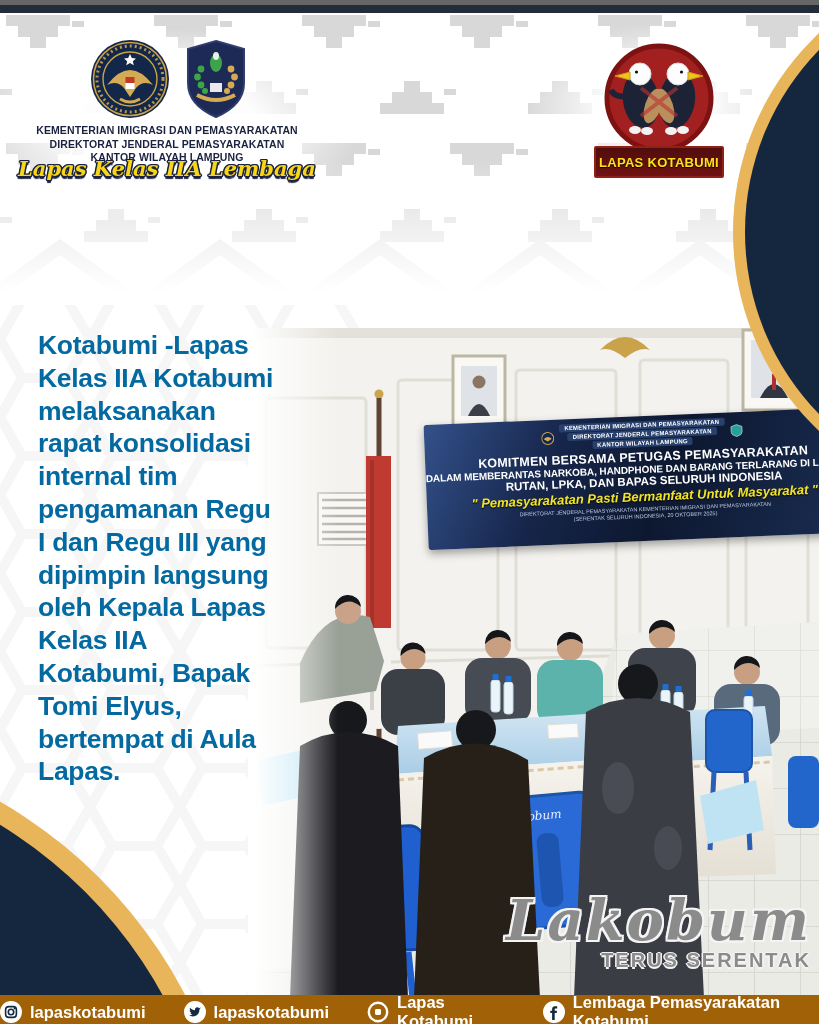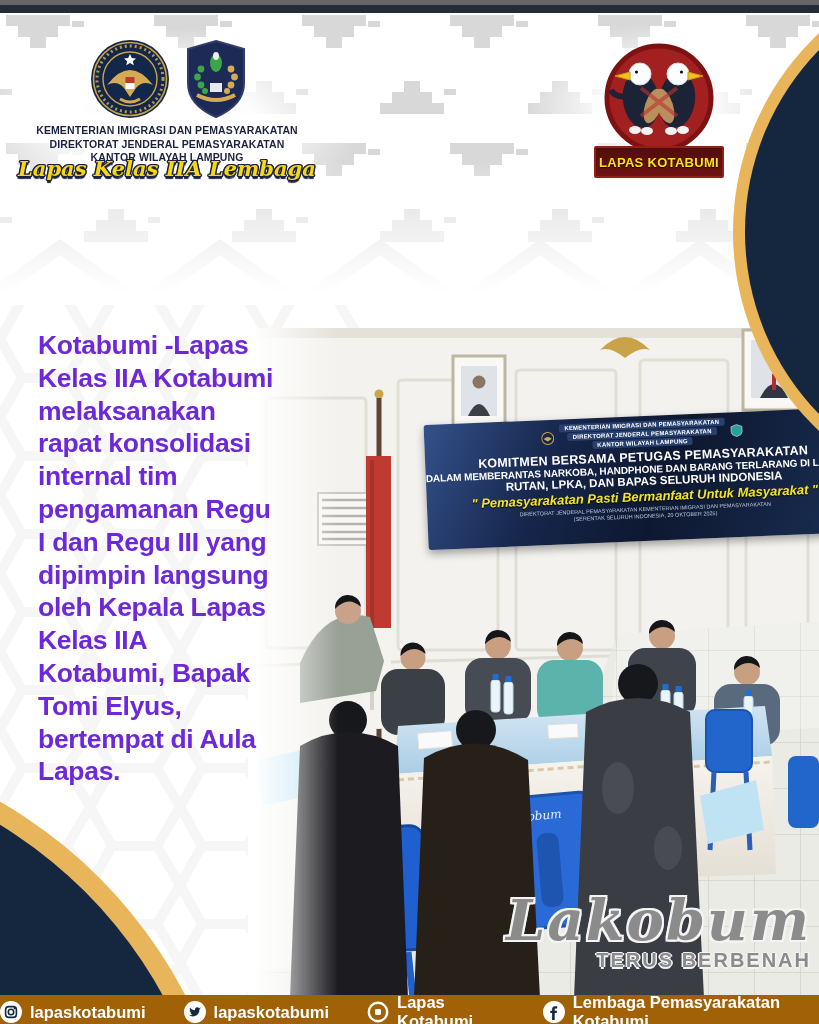--- a/index.html
+++ b/index.html
@@ -40,21 +40,21 @@
   .circ{border-radius:50%;}
   .tr-gold{left:733px;top:-46px;width:546px;height:546px;background:#e9b55b;z-index:20;}
   .tr-navy{left:745px;top:-34px;width:522px;height:522px;background:#15273f;z-index:21;}
   .bl-gold{left:-715px;top:733px;width:954px;height:954px;background:#e9b55b;z-index:6;}
   .bl-navy{left:-695px;top:753px;width:914px;height:914px;background:#15273f;z-index:7;}
 
   
   .hexes{left:0;top:295px;width:360px;height:700px;z-index:1;opacity:.5;}
 
   
-  .article{left:38px;top:324px;width:286px;z-index:8;color:#6d28d9;font-weight:bold;
+  .article{left:38px;top:324px;width:286px;z-index:8;color:#0369a1;font-weight:bold;
     font-size:26.5px;line-height:32.8px;letter-spacing:-.3px;white-space:pre-line;}
 
   
   .photo{left:248px;top:323px;width:571px;height:670px;z-index:4;overflow:hidden;background:#f3f2ee;}
   .photo-fade{position:absolute;left:0;top:0;width:90px;height:670px;z-index:6;
     background:linear-gradient(90deg,#ffffff 5%,rgba(255,255,255,0) 100%);}
   .scene{position:absolute;left:0;top:0;}
 
   
   .banner{position:absolute;left:178px;top:88px;width:436px;height:120px;z-index:4;
@@ -384,21 +384,21 @@
       <div class="banner-title">KOMITMEN BERSAMA PETUGAS PEMASYARAKATAN</div>
       <div class="banner-l2">DALAM MEMBERANTAS NARKOBA, HANDPHONE DAN BARANG TERLARANG DI LINGKUNGAN LAPAS,</div>
       <div class="banner-l3">RUTAN, LPKA, DAN BAPAS SELURUH INDONESIA</div>
       <div class="banner-tag">" Pemasyarakatan Pasti Bermanfaat Untuk Masyarakat "</div>
       <div class="banner-fn">DIREKTORAT JENDERAL PEMASYARAKATAN KEMENTERIAN IMIGRASI DAN PEMASYARAKATAN</div>
       <div class="banner-fn" style="margin-top:0;">(SERENTAK SELURUH INDONESIA, 20 OKTOBER 2025)</div>
     </div>
 
     <div class="watermark">
       <div class="wm-name">Lakobum</div>
-      <div class="wm-tag">TERUS BERBENAH</div>
+      <div class="wm-tag">TERUS SERENTAK</div>
     </div>
 
     <div class="photo-fade"></div>
   </div>
 
   <div class="abs article">Kotabumi -Lapas
 Kelas IIA Kotabumi
 melaksanakan
 rapat konsolidasi
 internal tim

